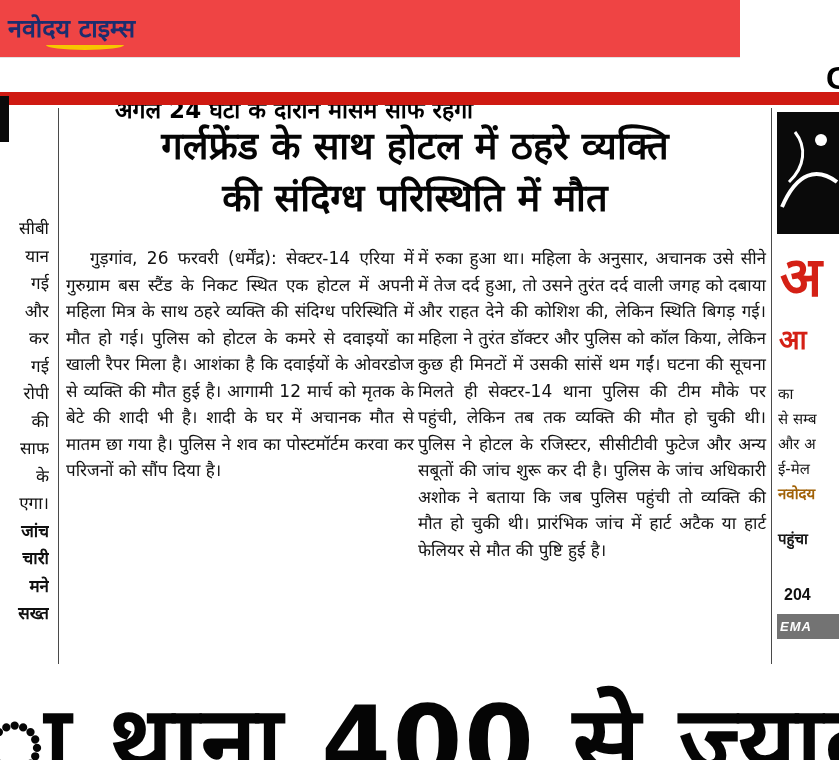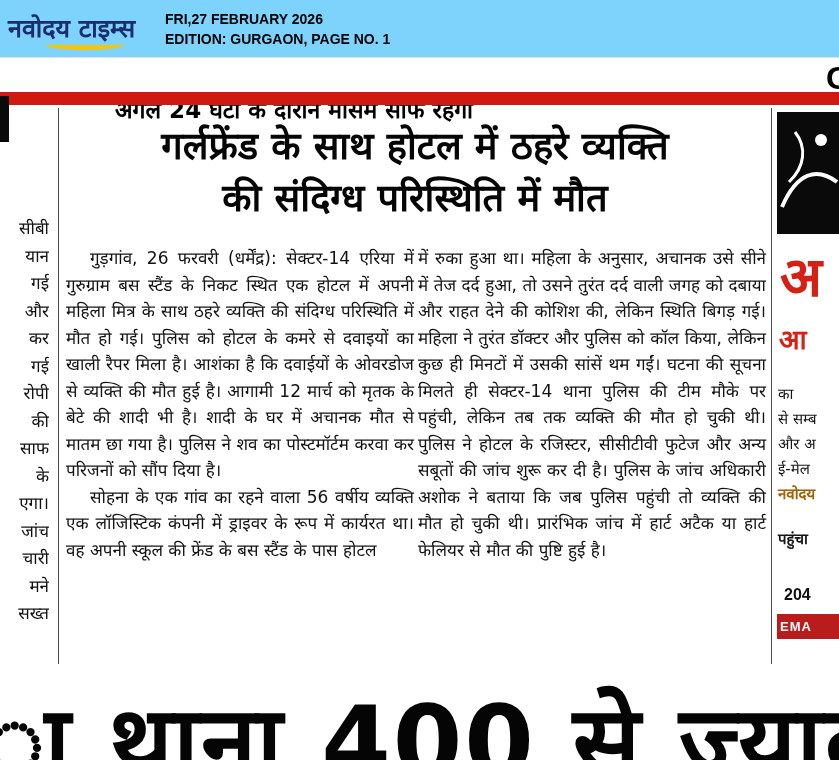--- a/index.html
+++ b/index.html
@@ -4,40 +4,40 @@
 <style>
   * { margin:0; padding:0; box-sizing:border-box; }
   html,body { width:839px; height:760px; }
   body {
     position:relative; overflow:hidden; background:#ffffff;
     font-family:"DejaVu Sans","Liberation Sans",sans-serif; color:#111;
   }
   .abs { position:absolute; }
 
   
-  .masthead { left:0; top:0; width:839px; height:58px; background:#7dd3fc; border-bottom:1px solid #e2e2e2; }
+  .masthead { left:0; top:0; width:740px; height:58px; background:#ef4444; border-bottom:1px solid #e2e2e2; }
   .logo { left:8px; top:10px; width:150px; height:40px; }
   .logo-text { font-size:25px; font-weight:800; color:#1c2d6e; letter-spacing:0px; white-space:nowrap; }
   .logo-swoosh { position:absolute; left:38px; top:30px; width:78px; height:10px;
     border-bottom:5px solid #f7c600; border-radius:0 0 60% 60%; }
   .dateline { left:165px; top:9px; font-size:14px; font-weight:700; color:#000;
     font-family:"Liberation Sans","DejaVu Sans",sans-serif; line-height:20px; }
 
   
   .weather-head { left:115px; top:61px; font-size:23px; font-weight:800; color:#000; white-space:nowrap;margin-top:32px; }
   .g-frag { left:826px; top:60px; font-size:32px; font-weight:800; color:#000;
     font-family:"Liberation Sans","DejaVu Sans",sans-serif; }
   .red-bar { left:0; top:92px; width:839px; height:13px; background:#cf1a12; }
 
   
   .ink-frag { left:0; top:96px; width:9px; height:46px; background:#0a0a0a; }
   .left-rail { left:0; top:215px; width:53px; text-align:right; padding-right:4px;
     font-size:17px; line-height:27.5px; color:#101010; }
   .left-rail span { display:block; white-space:nowrap; overflow:hidden; }
-  .left-rail span.b { font-weight:400; }
+  .left-rail span.b { font-weight:700; }
   .v-rule { width:1px; background:#4a4a4a; }
   .rule-l { left:58px; top:108px; height:556px; }
   .rule-r { left:771px; top:108px; height:556px; }
 
   
   .headline { left:62px; width:706px; text-align:center; font-weight:800; color:#050505;
     font-size:38px; line-height:48px; white-space:nowrap; }
   .hl1 { top:122px; } .hl2 { top:174px; }
   .cols { left:66px; top:245px; width:700px; height:420px; display:flex; gap:4px; }
   .col { flex:1; font-size:17px; line-height:26.5px; text-align:justify; color:#121212; }
@@ -48,39 +48,35 @@
   .illus { position:absolute; left:1px; top:4px; width:62px; height:122px; display:block; }
   .big-red { position:absolute; left:4px; top:140px; font-size:55px; line-height:58px;
     font-weight:800; color:#d42015; }
   .red2 { position:absolute; left:3px; top:212px; font-size:27px; font-weight:800; color:#d42015; }
   .rr-lines { position:absolute; left:2px; top:274px; font-size:15px; line-height:25px; color:#161616; white-space:nowrap; }
   .rr-lines span { display:block; }
   .rr-lines .red { color:#a16207; font-weight:700; }
   .rr-lines .bold { font-weight:700;margin-top:20px; }
   .num-frag { position:absolute; left:8px; top:478px; font-size:16px; font-weight:700;
     font-family:Liberation Sans, sans-serif; }
-  .ema-bar { position:absolute; left:1px; top:506px; width:62px; height:25px; background:#b91c1c;
+  .ema-bar { position:absolute; left:1px; top:506px; width:62px; height:25px; background:#737373;
     color:#fff; font-size:13px; font-weight:700; line-height:25px; padding-left:3px;
-    font-family:"Liberation Sans","DejaVu Sans",sans-serif; letter-spacing:1px; }
+    font-family:"Liberation Sans","DejaVu Sans",sans-serif; letter-spacing:1px;font-style:italic; }
 
   
   .banner { left:-15px; top:688px; font-size:100px; line-height:110px; font-weight:900;
     color:#050505; white-space:nowrap; letter-spacing:2px; }
 </style>
 </head>
 <body>
 
 <div class="abs masthead">
   <div class="abs logo">
     <div class="logo-text">नवोदय टाइम्स</div>
     <div class="logo-swoosh"></div>
-  </div>
-  <div class="abs dateline">
-    <div>FRI,27 FEBRUARY 2026</div>
-    <div>EDITION: GURGAON, PAGE NO. 1</div>
   </div>
 </div>
 
 <div class="abs weather-head">अगले 24 घंटों के दौरान मौसम साफ रहेगा</div>
 <div class="abs g-frag">G</div>
 <div class="abs red-bar"></div>
 
 <div class="abs ink-frag"></div>
 <div class="abs left-rail">
   <span>सीबी</span>
@@ -101,21 +97,20 @@
 </div>
 <div class="abs v-rule rule-l"></div>
 <div class="abs v-rule rule-r"></div>
 
 <div class="abs headline hl1">गर्लफ्रेंड के साथ होटल में ठहरे व्यक्ति</div>
 <div class="abs headline hl2">की संदिग्ध परिस्थिति में मौत</div>
 
 <div class="abs cols">
   <div class="col">
     <p class="indent">गुड़गांव, 26 फरवरी (धर्मेंद्र): सेक्टर-14 एरिया में गुरुग्राम बस स्टैंड के निकट स्थित एक होटल में अपनी महिला मित्र के साथ ठहरे व्यक्ति की संदिग्ध परिस्थिति में मौत हो गई। पुलिस को होटल के कमरे से दवाइयों का खाली रैपर मिला है। आशंका है कि दवाईयों के ओवरडोज से व्यक्ति की मौत हुई है। आगामी 12 मार्च को मृतक के बेटे की शादी भी है। शादी के घर में अचानक मौत से मातम छा गया है। पुलिस ने शव का पोस्टमॉर्टम करवा कर परिजनों को सौंप दिया है।</p>
-    <p class="indent">सोहना के एक गांव का रहने वाला 56 वर्षीय व्यक्ति एक लॉजिस्टिक कंपनी में ड्राइवर के रूप में कार्यरत था। वह अपनी स्कूल की फ्रेंड के बस स्टैंड के पास होटल</p>
   </div>
   <div class="col">
     <p>में रुका हुआ था। महिला के अनुसार, अचानक उसे सीने में तेज दर्द हुआ, तो उसने तुरंत दर्द वाली जगह को दबाया और राहत देने की कोशिश की, लेकिन स्थिति बिगड़ गई। महिला ने तुरंत डॉक्टर और पुलिस को कॉल किया, लेकिन कुछ ही मिनटों में उसकी सांसें थम गईं। घटना की सूचना मिलते ही सेक्टर-14 थाना पुलिस की टीम मौके पर पहुंची, लेकिन तब तक व्यक्ति की मौत हो चुकी थी। पुलिस ने होटल के रजिस्टर, सीसीटीवी फुटेज और अन्य सबूतों की जांच शुरू कर दी है। पुलिस के जांच अधिकारी अशोक ने बताया कि जब पुलिस पहुंची तो व्यक्ति की मौत हो चुकी थी। प्रारंभिक जांच में हार्ट अटैक या हार्ट फेलियर से मौत की पुष्टि हुई है।</p>
   </div>
 </div>
 
 <div class="abs right-rail">
   <svg class="illus" viewBox="0 0 62 122" xmlns="http://www.w3.org/2000/svg">
     <rect x="0" y="0" width="62" height="122" fill="#0a0a0a"></rect>
     <path d="M5 95 C 20 60, 40 55, 60 70" stroke="#ffffff" stroke-width="4" fill="none"></path>

